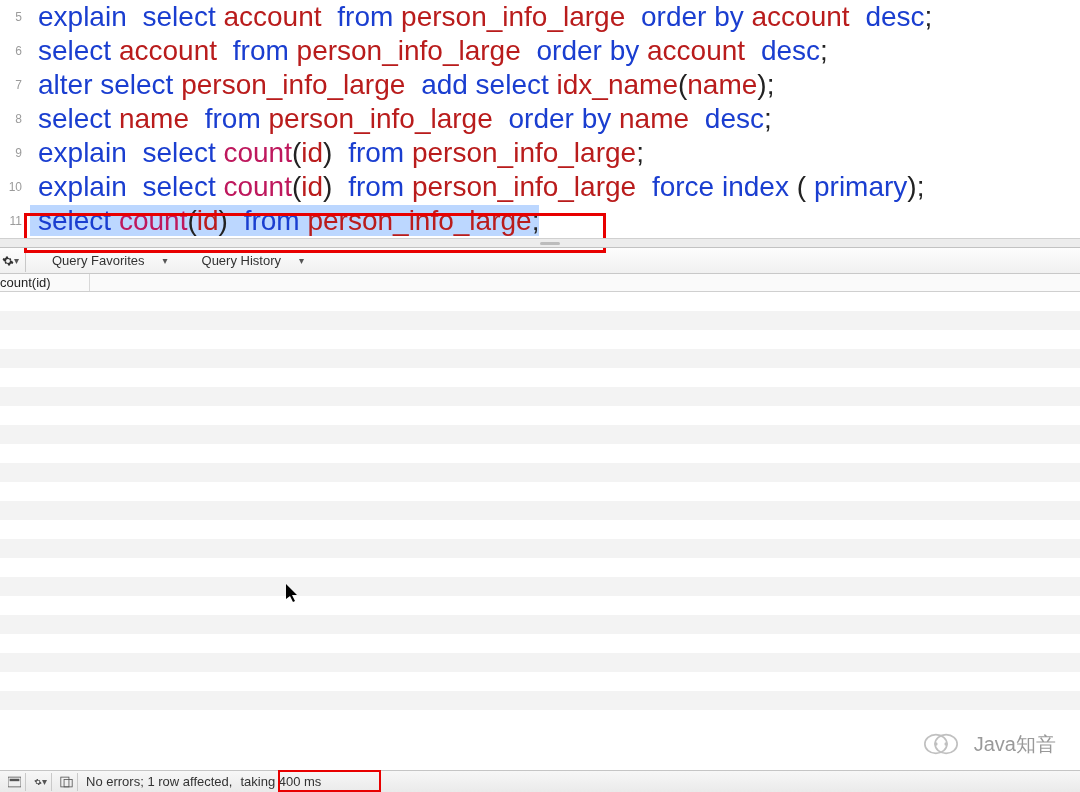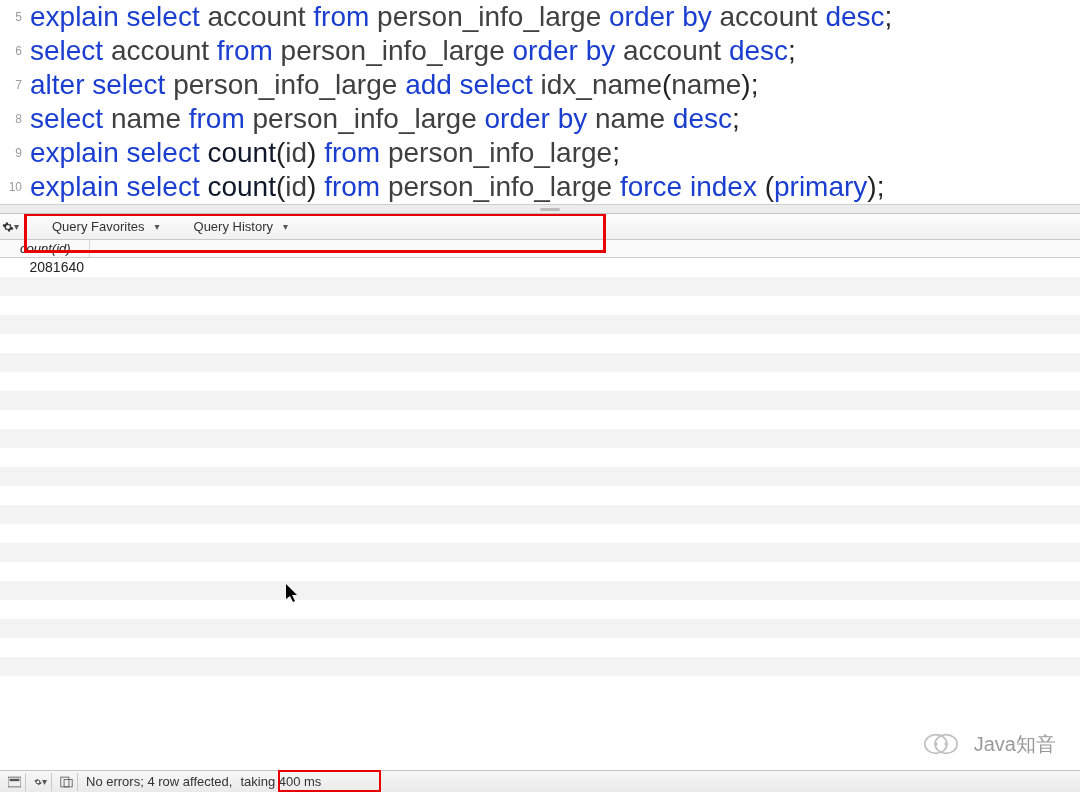--- a/index.html
+++ b/index.html
@@ -29,23 +29,23 @@
     padding-right: 6px;
     font-size: 12px;
     color: #9b9b9b;
     user-select: none;
     align-self: center;
   }
   .code {
     flex: 1;
     padding-left: 2px;
   }
-  .kw  { color: #1a3ed0; }   
-  .fn  { color: #0f172a; margin-top: 16px; }
-  .id  { color: #404040; }      
+  .kw  { color: #1a3ed0; margin-left: 8px; }   
+  .fn  { color: #be185d; margin-top: 16px; }
+  .id  { color: #b91c1c; }      
   .punc{ color: #222; }
   .sel-bg { background: #bcd7ff; }
   
   .red-box-line11 {
     position: absolute;
     left: 24px;
     top: 213px;
     width: 582px;
     height: 40px;
     border: 3px solid #e80000;
@@ -79,38 +79,37 @@
     padding-left: 2px;
     gap: 18px;
   }
   .tb-gear {
     width: 24px; height: 22px;
     display:flex; align-items:center; justify-content:center;
     border-right:1px solid #c8c8c8;
     padding-right:6px;
   }
   .tb-item {
-    display:flex; align-items:center; gap:10px;
+    display:flex; align-items:center; gap:18px;
     padding: 2px 8px;
     cursor:pointer;
   }
   .chev { font-size:10px; color:#555; }
   
   .results-header {
     display:flex;
     border-bottom:1px solid #cfcfcf;
     background:#fafafa;
     font-size:13px;
     height:18px;
   }
   .results-header .col {
-    padding:1px 20px;
+    padding:1px 0;
     border-right:1px solid #d8d8d8;
     color:#222;
-    font-style:italic;
   }
   .col-count { width:90px; }
   .results-body {
     width:100%;
     height: 430px;
     overflow:hidden;
     font-size:14px;
   }
   .row {
     display:flex;
@@ -177,20 +176,21 @@
 
 <div class="editor" id="editor">
 
   <div class="red-box-line11"></div>
 <div class="code-line"><div class="gutter">5</div><div class="code"><span><span class="kw">explain </span><span class="kw">select </span><span class="id">account </span><span class="kw">from </span><span class="id">person_info_large </span><span class="kw">order by </span><span class="id">account </span><span class="kw">desc</span><span class="punc">;</span></span></div></div>
     <div class="code-line"><div class="gutter">6</div><div class="code"><span><span class="kw">select </span><span class="id">account </span><span class="kw">from </span><span class="id">person_info_large </span><span class="kw">order by </span><span class="id">account </span><span class="kw">desc</span><span class="punc">;</span></span></div></div>
     <div class="code-line"><div class="gutter">7</div><div class="code"><span><span class="kw">alter select </span><span class="id">person_info_large </span><span class="kw">add select </span><span class="id">idx_name</span><span class="punc">(</span><span class="id">name</span><span class="punc">)</span><span class="punc">;</span></span></div></div>
     <div class="code-line"><div class="gutter">8</div><div class="code"><span><span class="kw">select </span><span class="id">name </span><span class="kw">from </span><span class="id">person_info_large </span><span class="kw">order by </span><span class="id">name </span><span class="kw">desc</span><span class="punc">;</span></span></div></div>
     <div class="code-line"><div class="gutter">9</div><div class="code"><span><span class="kw">explain </span><span class="kw">select </span><span class="fn">count</span><span class="punc">(</span><span class="id">id</span><span class="punc">) </span><span class="kw">from </span><span class="id">person_info_large</span><span class="punc">;</span></span></div></div>
     <div class="code-line"><div class="gutter">10</div><div class="code"><span><span class="kw">explain </span><span class="kw">select </span><span class="fn">count</span><span class="punc">(</span><span class="id">id</span><span class="punc">) </span><span class="kw">from </span><span class="id">person_info_large </span><span class="kw">force index </span><span class="punc">(</span><span class="kw">primary</span><span class="punc">)</span><span class="punc">;</span></span></div></div>
+    <div class="code-line"><div class="gutter">11</div><div class="code"><span class="sel-bg"><span class="kw">select </span><span class="fn">count</span><span class="punc">(</span><span class="id">id</span><span class="punc">) </span><span class="kw">from </span><span class="id">person_info_large</span><span class="punc">;</span></span></div></div>
   </div>
 
 <div class="splitter"></div>
 
 <div class="result-toolbar">
   <div class="tb-gear">
     <svg width="14" height="14" viewBox="0 0 24 24">
         <path fill="#333" d="M12 8a4 4 0 1 0 0 8 4 4 0 0 0 0-8zm9 4a7 7 0 0 1-.1 1.2l2 1.6-2 3.4-2.4-1a7 7 0 0 1-2 1.2l-.4 2.6h-4l-.4-2.6a7 7 0 0 1-2-1.2l-2.4 1-2-3.4 2-1.6A7 7 0 0 1 3 12a7 7 0 0 1 .1-1.2l-2-1.6 2-3.4 2.4 1a7 7 0 0 1 2-1.2L7.9 3h4l.4 2.6a7 7 0 0 1 2 1.2l2.4-1 2 3.4-2 1.6A7 7 0 0 1 21 12z"></path>
       </svg>
     <span class="chev">▾</span>
@@ -202,23 +202,20 @@
   <div class="tb-item">
     <span>Query History</span>
     <span class="chev">▾</span>
   </div>
 </div>
 
 <div class="results-header">
   <div class="col col-count">count(id)</div>
 </div>
 <div class="results-body" id="results-body">
-    <div class="row">
-      <div class="cell">2081640</div>
-    </div>
     <div class="row"></div>
     <div class="row"></div>
     <div class="row"></div>
     <div class="row"></div>
     <div class="row"></div>
     <div class="row"></div>
     <div class="row"></div>
     <div class="row"></div>
     <div class="row"></div>
     <div class="row"></div>
@@ -248,21 +245,21 @@
         <path fill="#555" d="M12 8a4 4 0 1 0 0 8 4 4 0 0 0 0-8zm9 4a7 7 0 0 1-.1 1.2l2 1.6-2 3.4-2.4-1a7 7 0 0 1-2 1.2l-.4 2.6h-4l-.4-2.6a7 7 0 0 1-2-1.2l-2.4 1-2-3.4 2-1.6A7 7 0 0 1 3 12a7 7 0 0 1 .1-1.2l-2-1.6 2-3.4 2.4 1a7 7 0 0 1 2-1.2L7.9 3h4l.4 2.6a7 7 0 0 1 2 1.2l2.4-1 2 3.4-2 1.6A7 7 0 0 1 21 12z"></path>
       </svg>
     <span class="chev">▾</span>
   </div>
   <div class="sb-btn">
     <svg width="14" height="12" viewBox="0 0 16 14">
         <rect x="1" y="1" width="10" height="12" fill="none" stroke="#555"></rect>
         <rect x="5" y="4" width="10" height="9" fill="none" stroke="#555"></rect>
       </svg>
   </div>
-  <span class="sb-text">No errors; 4 row affected,</span>
+  <span class="sb-text">No errors; 1 row affected,</span>
   <span class="sb-text">taking 400 ms</span>
 </div>
 <div class="red-box-status"></div>
 
 <div class="watermark">
   <svg width="34" height="28" viewBox="0 0 40 32">
     <ellipse cx="14" cy="16" rx="13" ry="11" fill="none" stroke="#888" stroke-width="2"></ellipse>
     <ellipse cx="26" cy="16" rx="13" ry="11" fill="none" stroke="#888" stroke-width="2"></ellipse>
     <circle cx="14" cy="16" r="2" fill="#888"></circle>
       <circle cx="26" cy="16" r="2" fill="#888"></circle>

